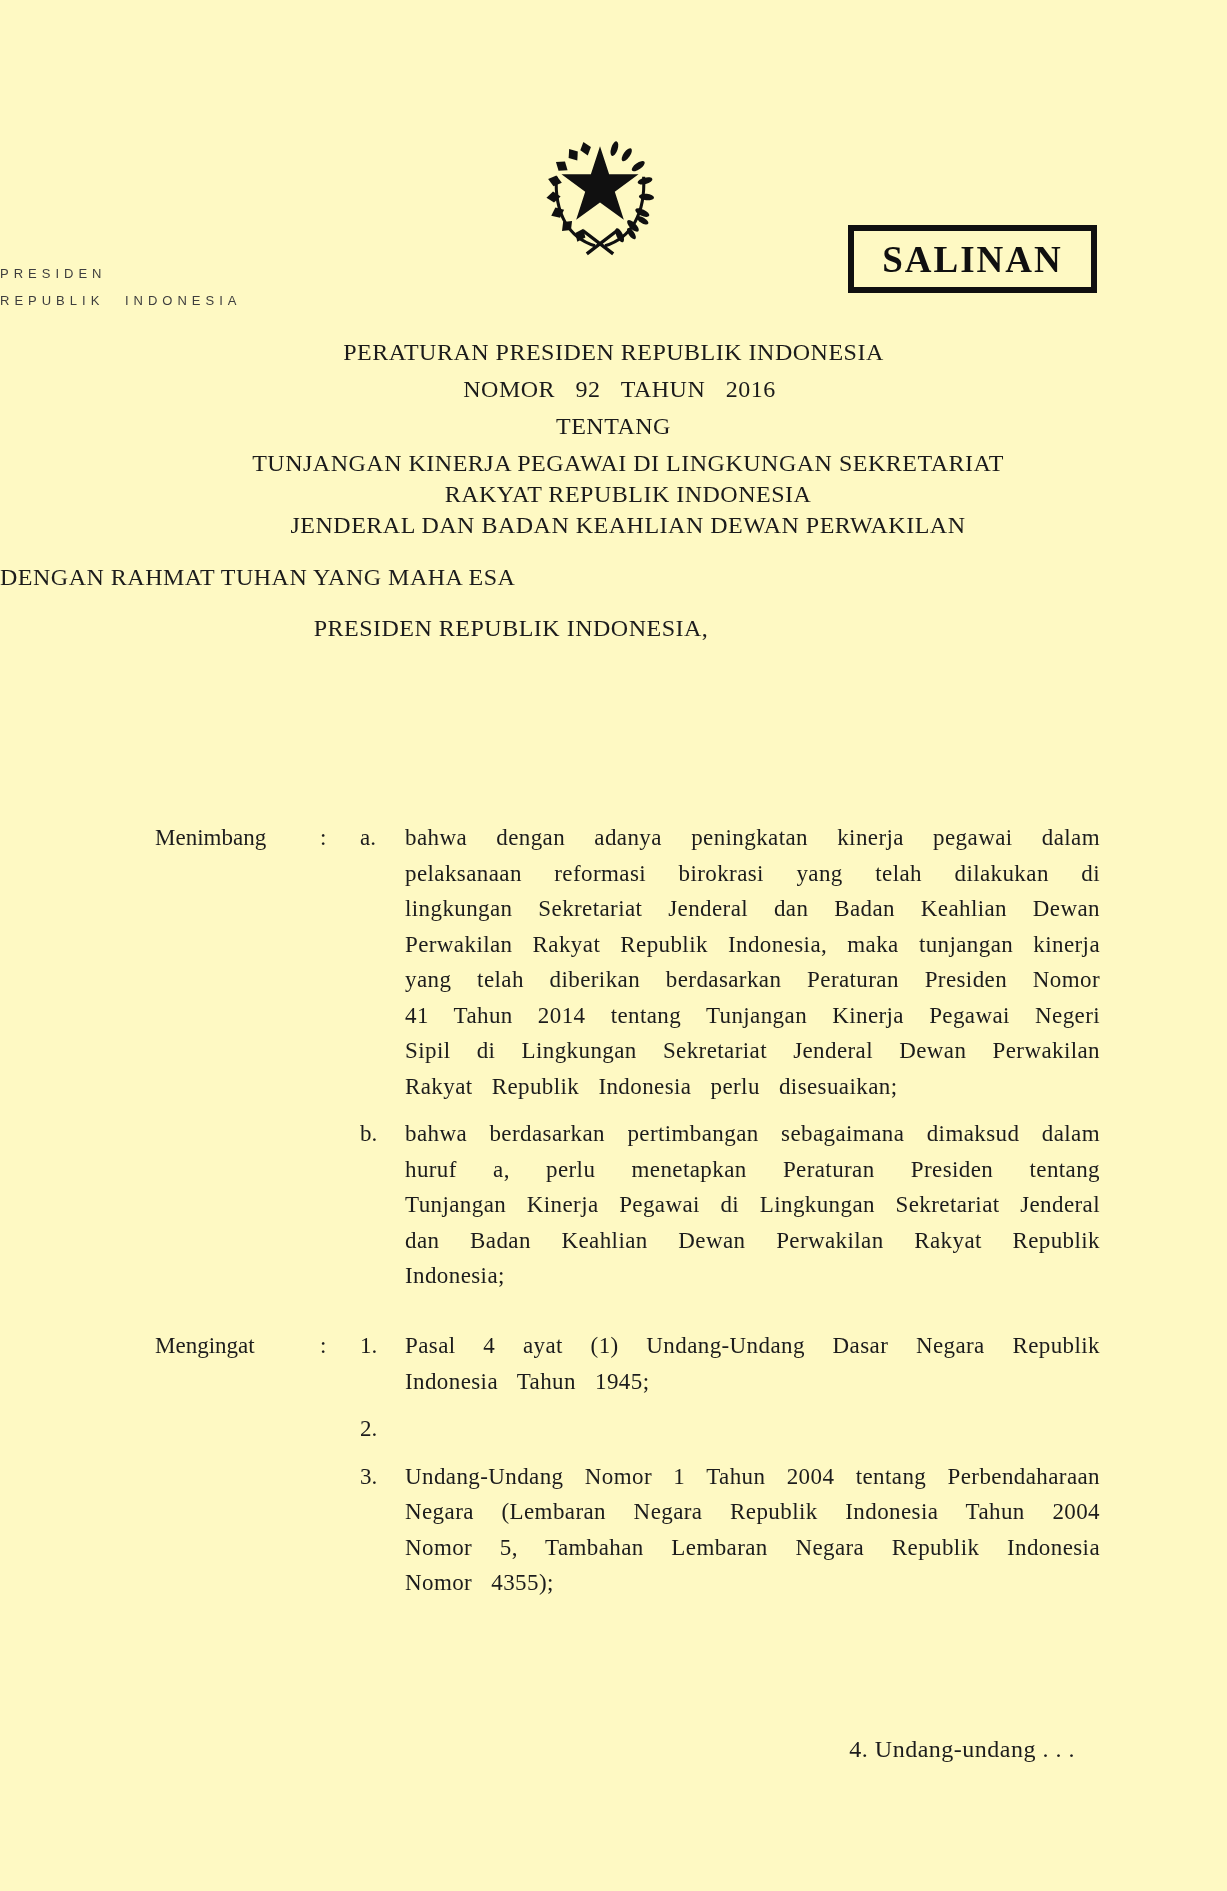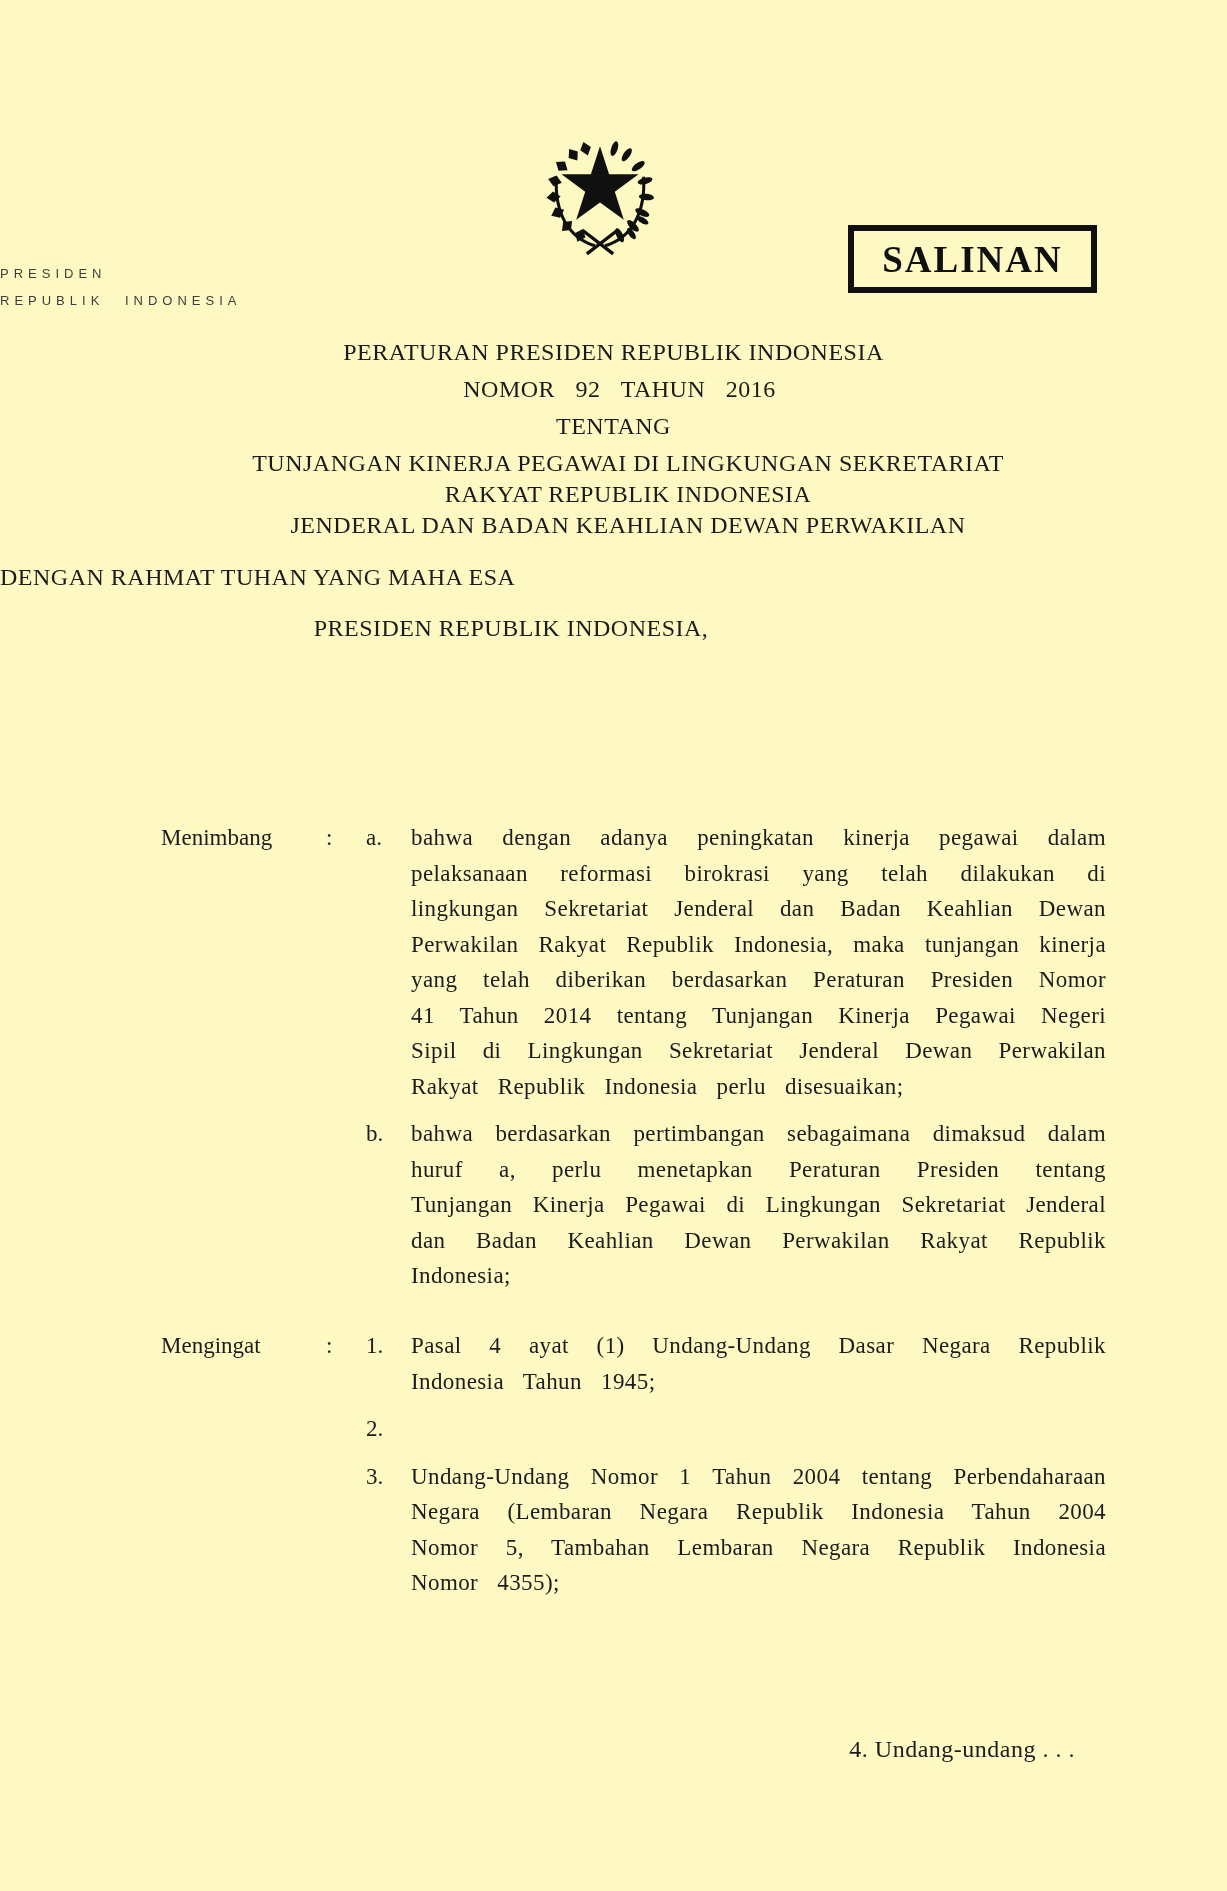--- a/index.html
+++ b/index.html
@@ -49,21 +49,21 @@
   .grace{
     position:absolute;left:0;top:564px;width:1100px;
     font-size:24px;letter-spacing:0.5px;
   }
   .authority{
     position:absolute;left:0;top:615px;width:1022px;
     text-align:center;font-size:24px;letter-spacing:0.5px;
   }
   
   .section{
-    position:absolute;left:161px;width:945px;
+    position:absolute;left:155px;width:945px;
     display:grid;
     grid-template-columns:165px 40px 45px 1fr;
     grid-row-gap:12px;
     font-size:23px;line-height:35.5px;font-family:Liberation Serif, serif;
   }
   .sec-menimbang{top:820px;}
   .sec-mengingat{top:1328px;}
   .sec-label{grid-column:1;text-align:left;}
   .sec-colon{grid-column:2;}
   .item-marker{grid-column:3;}

